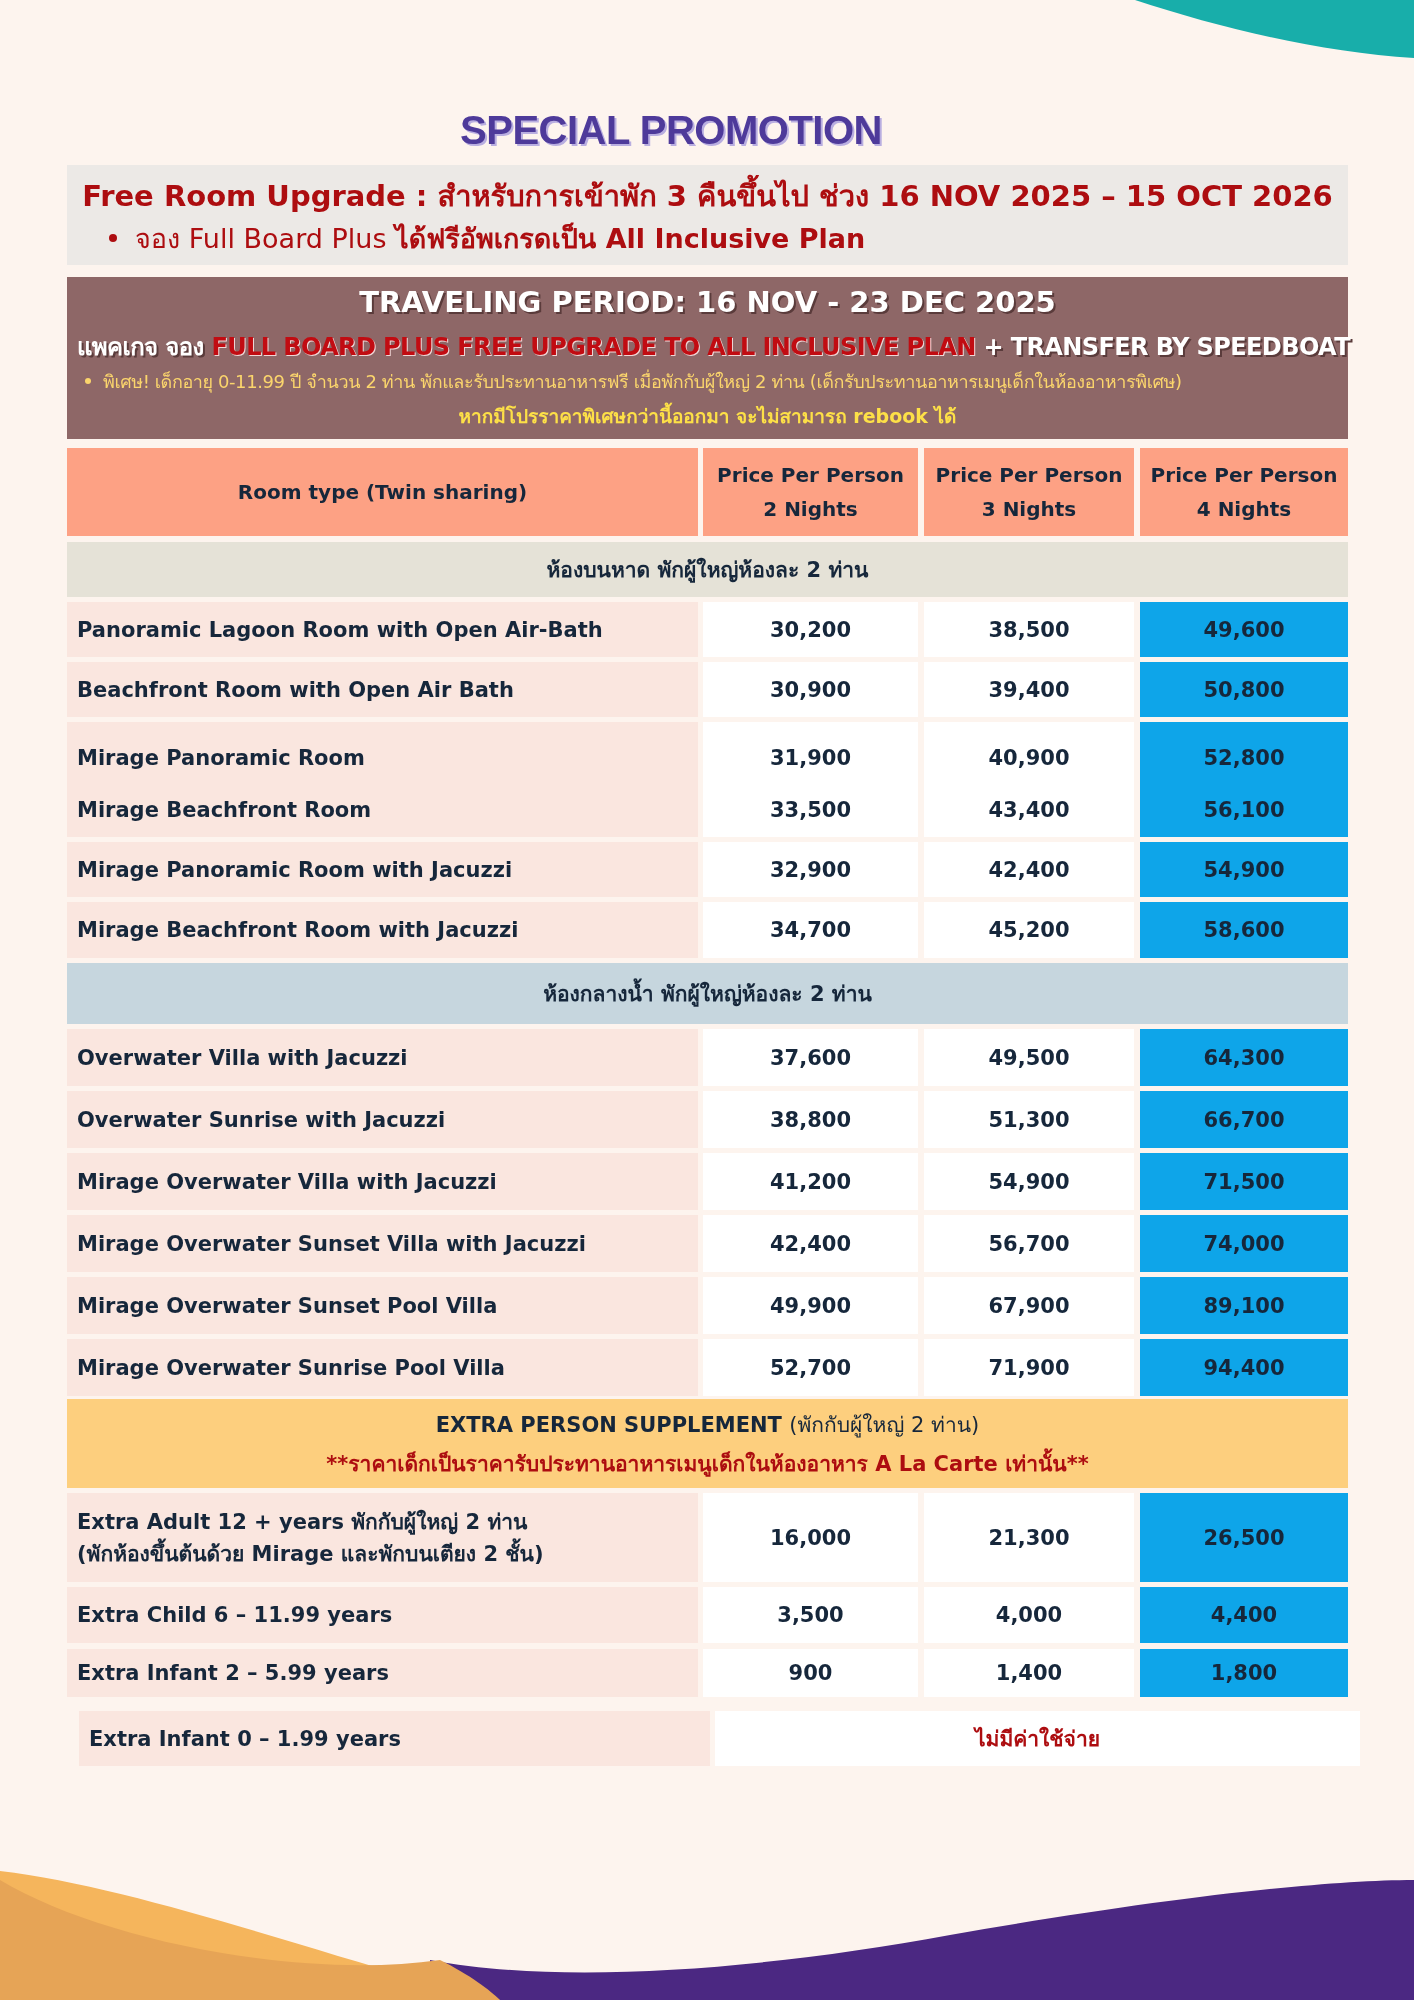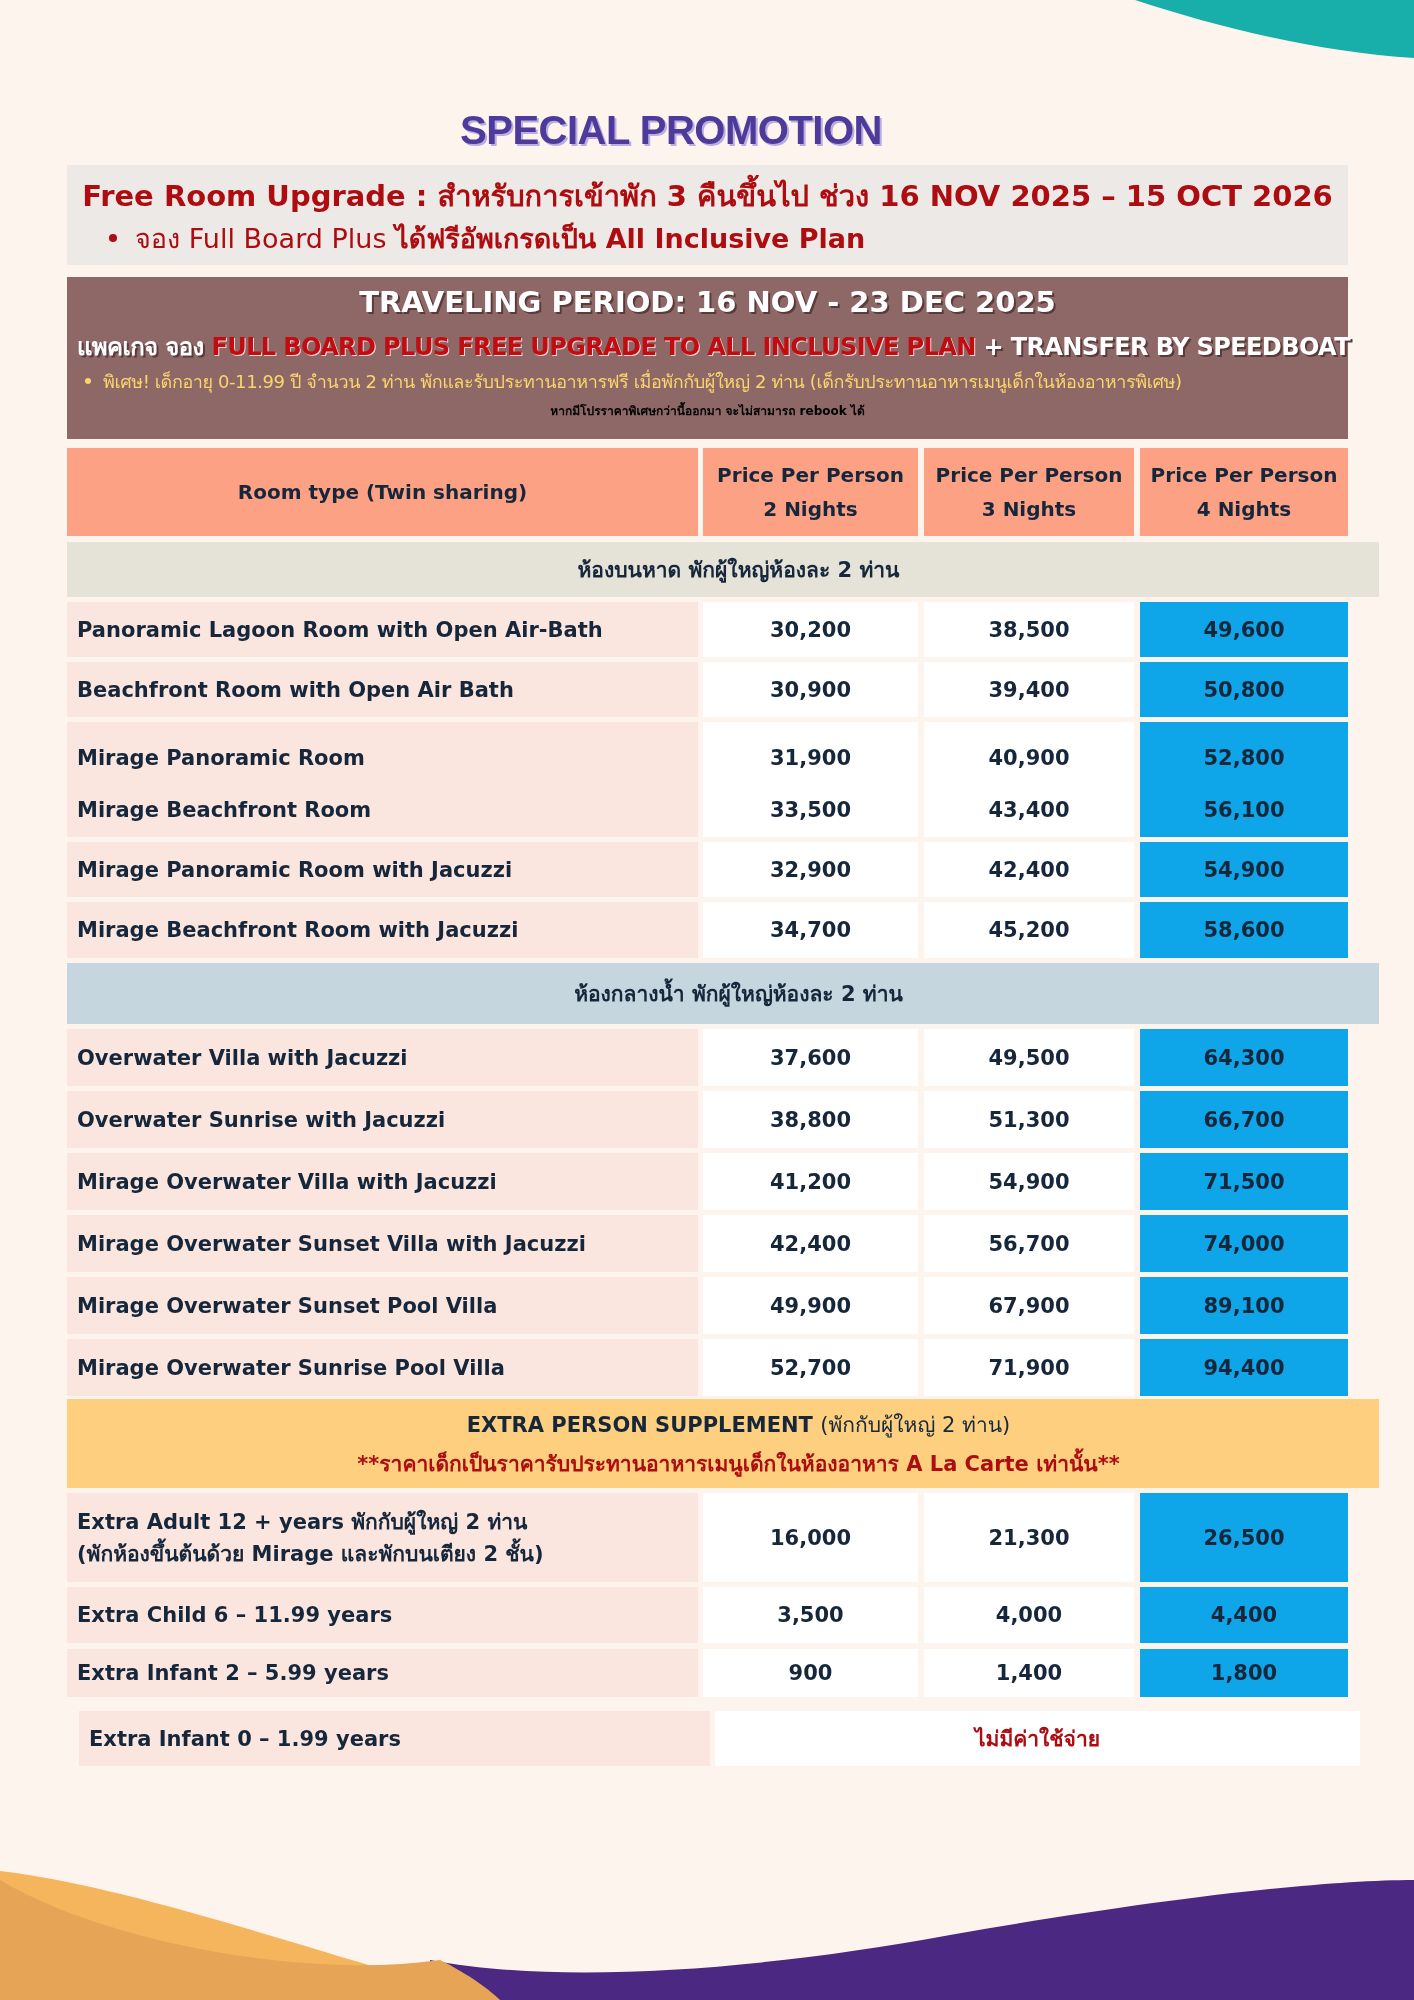--- a/index.html
+++ b/index.html
@@ -43,38 +43,38 @@
     position: absolute; left: 10px; right: 0; top: 50px; text-align: left;
     font-weight: bold; font-size: 24px; color: #ffffff; text-shadow: 2px 2px 0 #5a3b3b; white-space: nowrap;
     letter-spacing: -0.6px;
   }
   .period-package .red { color: #c10c12; text-shadow: 1px 1px 0 #f0d7d7; text-align: center; }
   .period-note {
     position: absolute; left: 18px; right: 0; top: 90px; font-size: 18px; color: #fbd56c; white-space: nowrap; letter-spacing: -0.4px;
   }
   .period-note .dot { display: inline-block; width: 6px; height: 6px; border-radius: 50%; background: #fbd56c; margin-right: 12px; vertical-align: middle; position: relative; top: -2px; }
   .period-rebook {
-    position: absolute; left: 0; right: 0; top: 124px; text-align: center; font-weight: bold; font-size: 12px; color: #000000; white-space: nowrap;
+    position: absolute; left: 0; right: 0; top: 124px; text-align: center; font-weight: bold; font-size: 19px; color: #fde047; white-space: nowrap;
   }
 
   .row { position: absolute; left: 67px; width: 1281px; }
   .cell {
     position: absolute; top: 0; bottom: 0; display: flex; align-items: center; justify-content: center;
     font-weight: bold; font-size: 21px; color: #16273b; box-sizing: border-box; text-align: center;
   }
   .c1 { left: 0; width: 631px; justify-content: flex-start; padding-left: 10px; text-align: left; background: #fae6df; }
   .c2 { left: 636px; width: 215px; background: #ffffff; }
   .c3 { left: 857px; width: 210px; background: #ffffff; }
   .c4 { left: 1073px; width: 208px; background: #0ea5e9; }
   .c234 { left: 636px; width: 645px; background: #ffffff; color: #ad0d10; }
   .hdr .cell { background: #fda184; font-size: 20px; line-height: 34px; }
   .hdr .c1 { justify-content: center; padding-left: 0; text-align: center; }
   .section {
     position: absolute; left: 67px; width: 1281px; display: flex; align-items: center; justify-content: center;
-    font-weight: bold; font-size: 21px; color: #16273b; padding-left: 31px;
+    font-weight: bold; font-size: 21px; color: #16273b;
   }
   .sec-beach { background: #e5e2d7; }
   .sec-water { background: #c6d6de; }
   .sec-extra { background: #fdcf7e; flex-direction: column; }
   .sec-extra .l1 { font-size: 21px; }
   .sec-extra .l1 .thin { font-weight: normal; }
   .sec-extra .l2 { color: #ad0d10; font-size: 21px; margin-top: 6px; }
   .two-line { line-height: 32px; }
 </style>
 </head>

